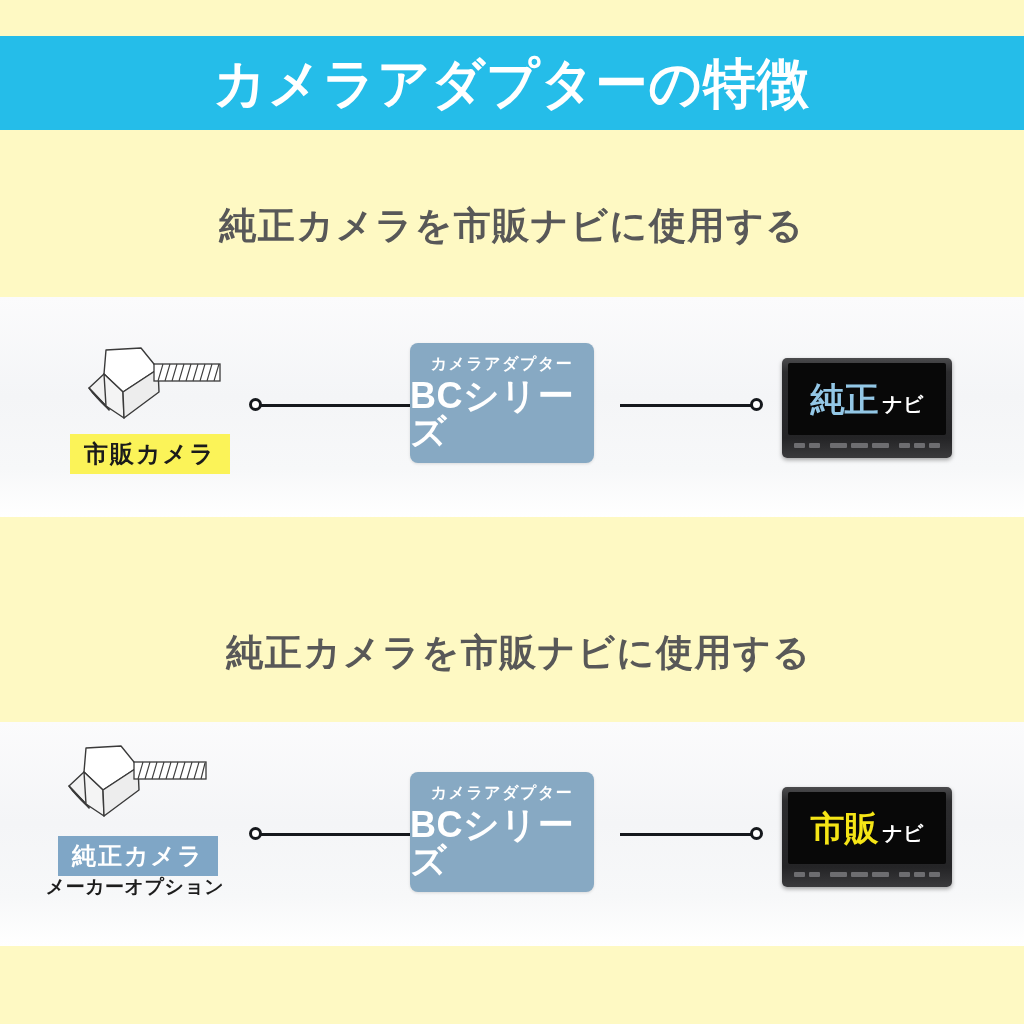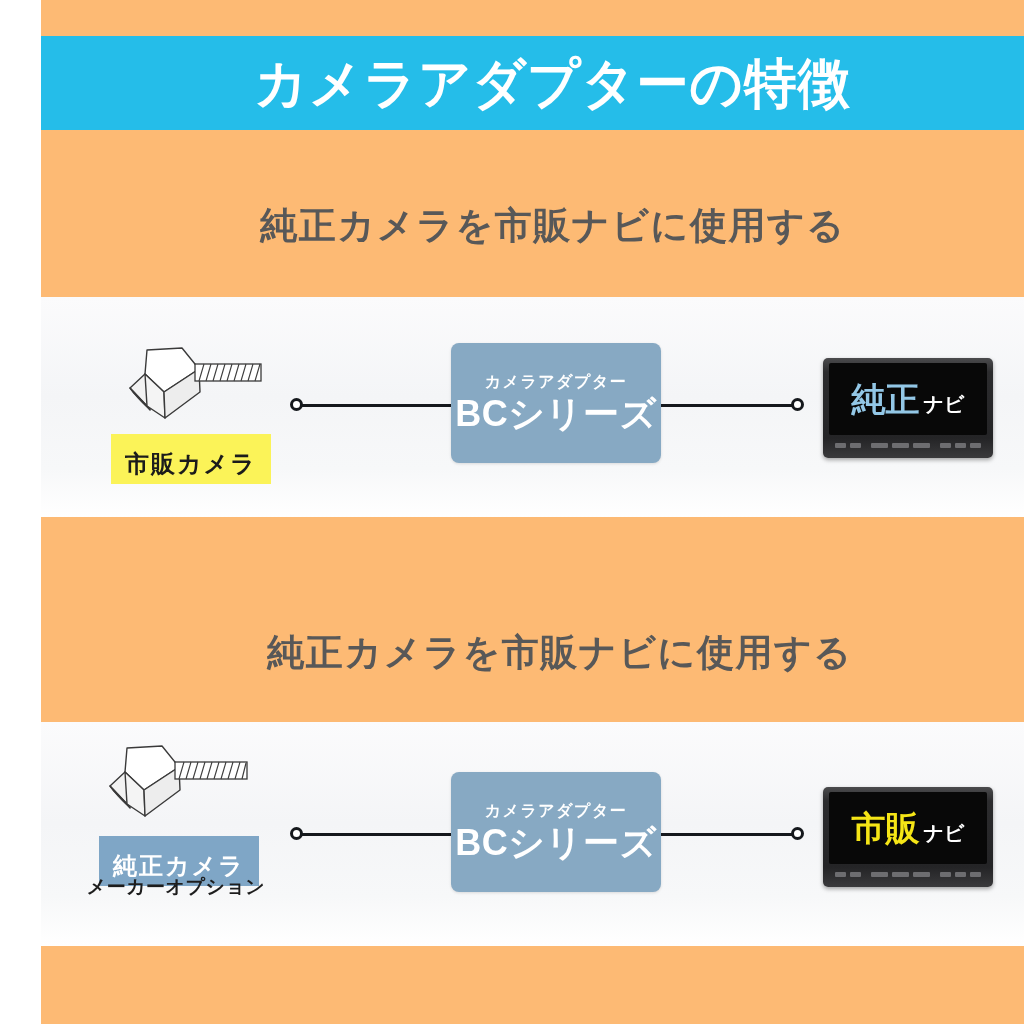--- a/index.html
+++ b/index.html
@@ -11,22 +11,21 @@
     width: 1024px;
     height: 1024px;
     font-family: "Liberation Sans", "DejaVu Sans", sans-serif;
     overflow: hidden;
     position: relative;
   }
 
   .page {
     position: absolute;
     inset: 0;
-    background: #fdba74;
-    margin-left: 41px;
+    background: #fef9c3;
   }
 
   
   .banner {
     position: absolute;
     left: 0;
     top: 36px;
     width: 1024px;
     height: 94px;
     background: #25bde9;
@@ -71,21 +70,21 @@
 
   
   .camera-unit { position: absolute; }
   #camera-1 { left: 66px; top: 336px; }
   #camera-2 { left: 44px; top: 732px; }
 
   
   .cam-label {
     position: absolute;
     display: inline-block;
-    padding: 16px 14px 5px 14px;
+    padding: 6px 14px 5px 14px;
     font-size: 24px;
     font-weight: bold;
     letter-spacing: 2px;
     white-space: nowrap;
     line-height: 1.2;
   }
   .cam-label.yellow {
     background: #fbf358;
     color: #1b1b1b;
   }
@@ -105,21 +104,21 @@
     color: #1d1d1d;
     font-size: 19px;
     font-weight: bold;
     line-height: 1.38;
     letter-spacing: 0.5px;
   }
 
   
   .adapter-box {
     position: absolute;
-    width: 210px;
+    width: 184px;
     height: 120px;
     background: #87a9c3;
     border-radius: 8px;
     box-shadow: 0 1px 3px rgba(0,0,0,0.12);
     display: flex;
     flex-direction: column;
     align-items: center;
     justify-content: center;
   }
   #adapter-1 { left: 410px; top: 343px; }

